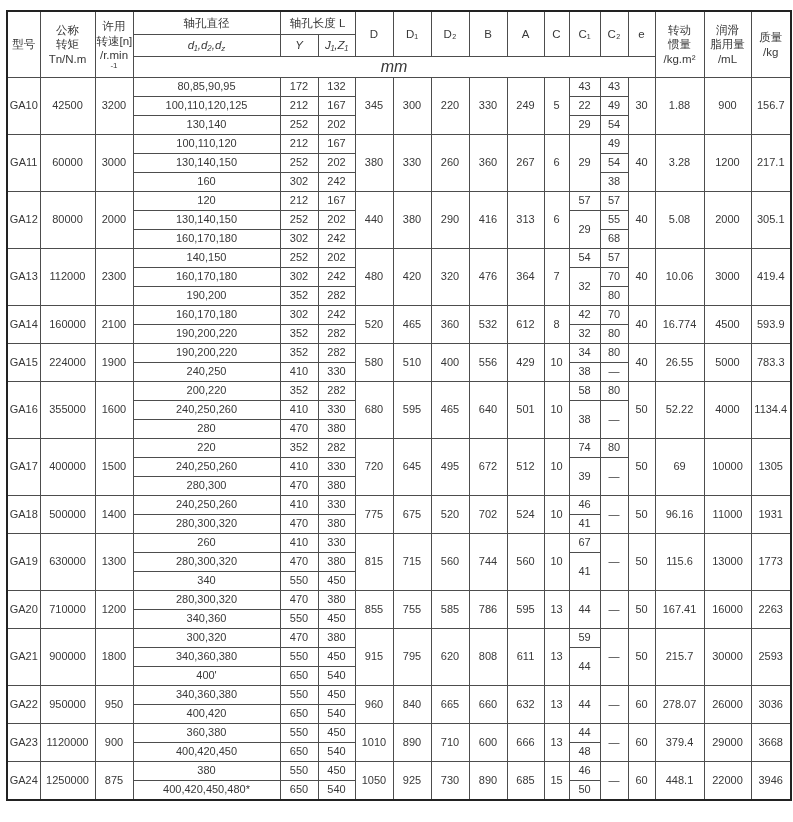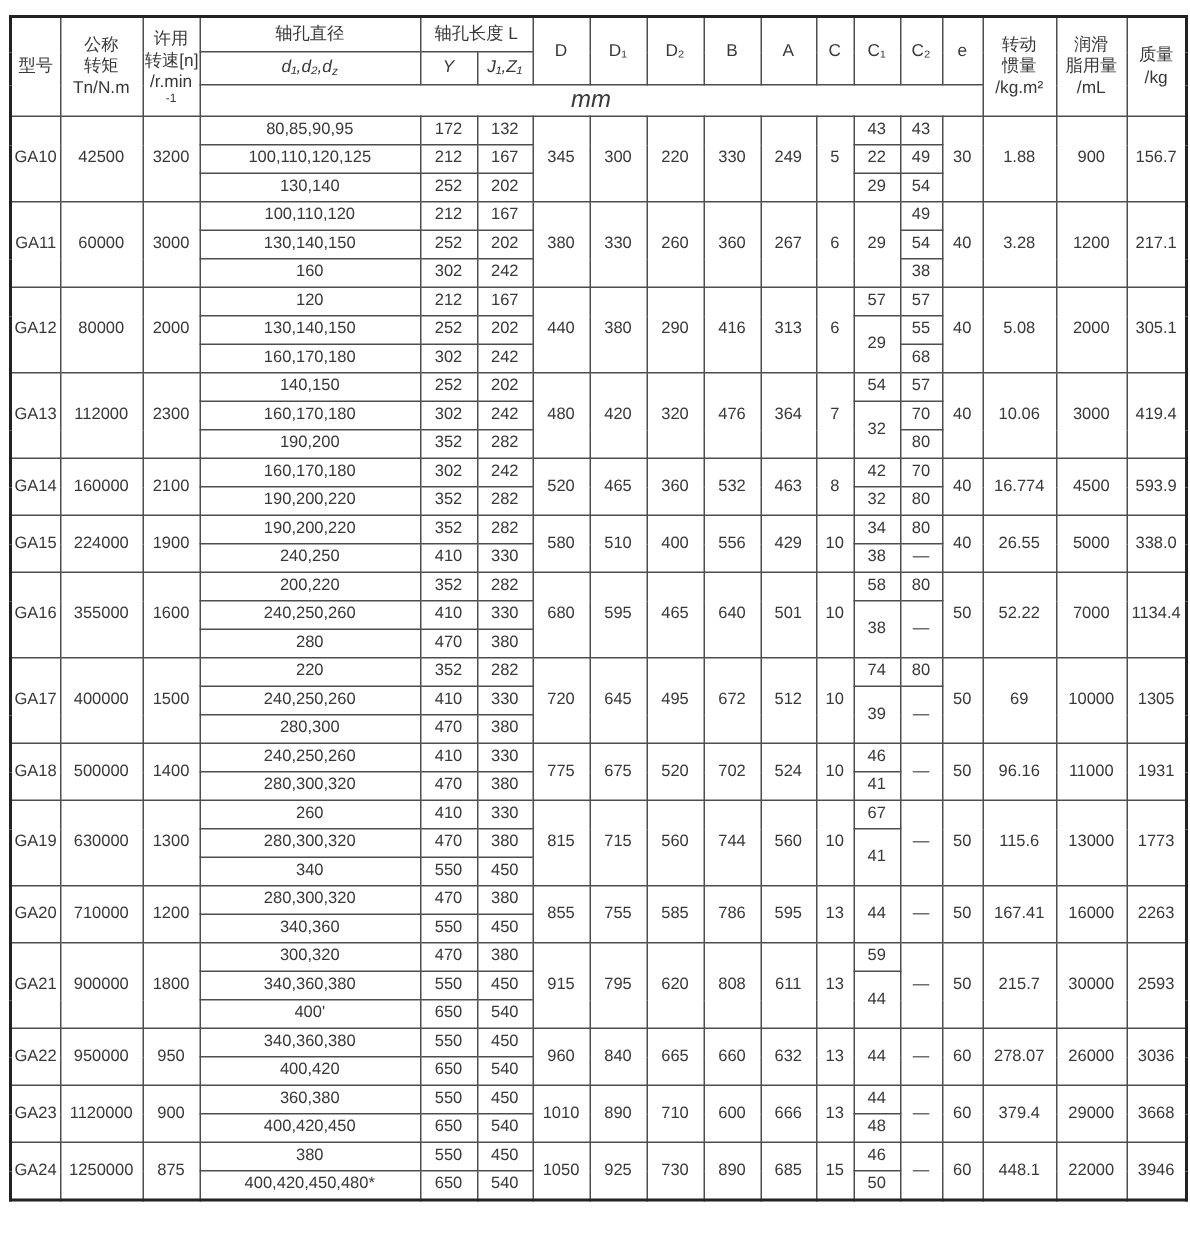--- a/index.html
+++ b/index.html
@@ -227,21 +227,21 @@
         <td rowspan="2">GA14</td>
         <td rowspan="2">160000</td>
         <td rowspan="2">2100</td>
         <td>160,170,180</td>
         <td>302</td>
         <td>242</td>
         <td rowspan="2">520</td>
         <td rowspan="2">465</td>
         <td rowspan="2">360</td>
         <td rowspan="2">532</td>
-        <td rowspan="2">463</td>
+        <td rowspan="2">612</td>
         <td rowspan="2">8</td>
         <td>42</td>
         <td>70</td>
         <td rowspan="2">40</td>
         <td rowspan="2">16.774</td>
         <td rowspan="2">4500</td>
         <td rowspan="2">593.9</td>
       </tr>
       <tr>
         <td>190,200,220</td>
@@ -261,21 +261,21 @@
         <td rowspan="2">510</td>
         <td rowspan="2">400</td>
         <td rowspan="2">556</td>
         <td rowspan="2">429</td>
         <td rowspan="2">10</td>
         <td>34</td>
         <td>80</td>
         <td rowspan="2">40</td>
         <td rowspan="2">26.55</td>
         <td rowspan="2">5000</td>
-        <td rowspan="2">338.0</td>
+        <td rowspan="2">783.3</td>
       </tr>
       <tr>
         <td>240,250</td>
         <td>410</td>
         <td>330</td>
         <td>38</td>
         <td>—</td>
       </tr>
       <tr>
         <td rowspan="3">GA16</td>
@@ -287,21 +287,21 @@
         <td rowspan="3">680</td>
         <td rowspan="3">595</td>
         <td rowspan="3">465</td>
         <td rowspan="3">640</td>
         <td rowspan="3">501</td>
         <td rowspan="3">10</td>
         <td>58</td>
         <td>80</td>
         <td rowspan="3">50</td>
         <td rowspan="3">52.22</td>
-        <td rowspan="3">7000</td>
+        <td rowspan="3">4000</td>
         <td rowspan="3">1134.4</td>
       </tr>
       <tr>
         <td>240,250,260</td>
         <td>410</td>
         <td>330</td>
         <td rowspan="2">38</td>
         <td rowspan="2">—</td>
       </tr>
       <tr>

